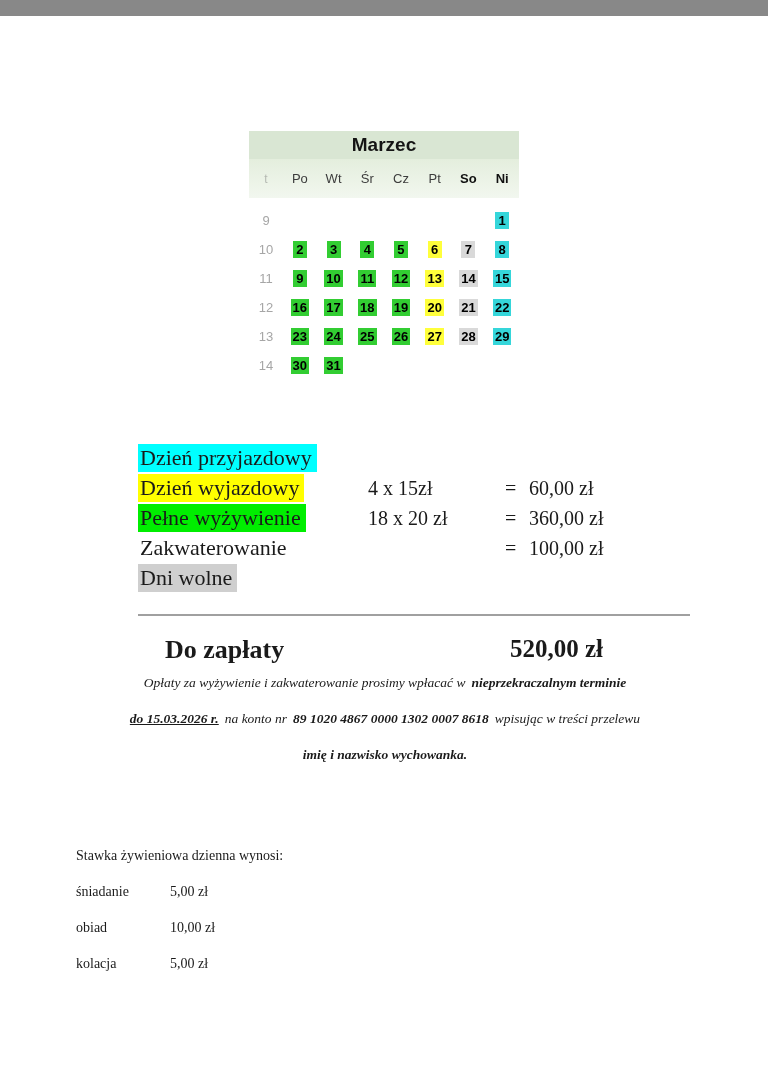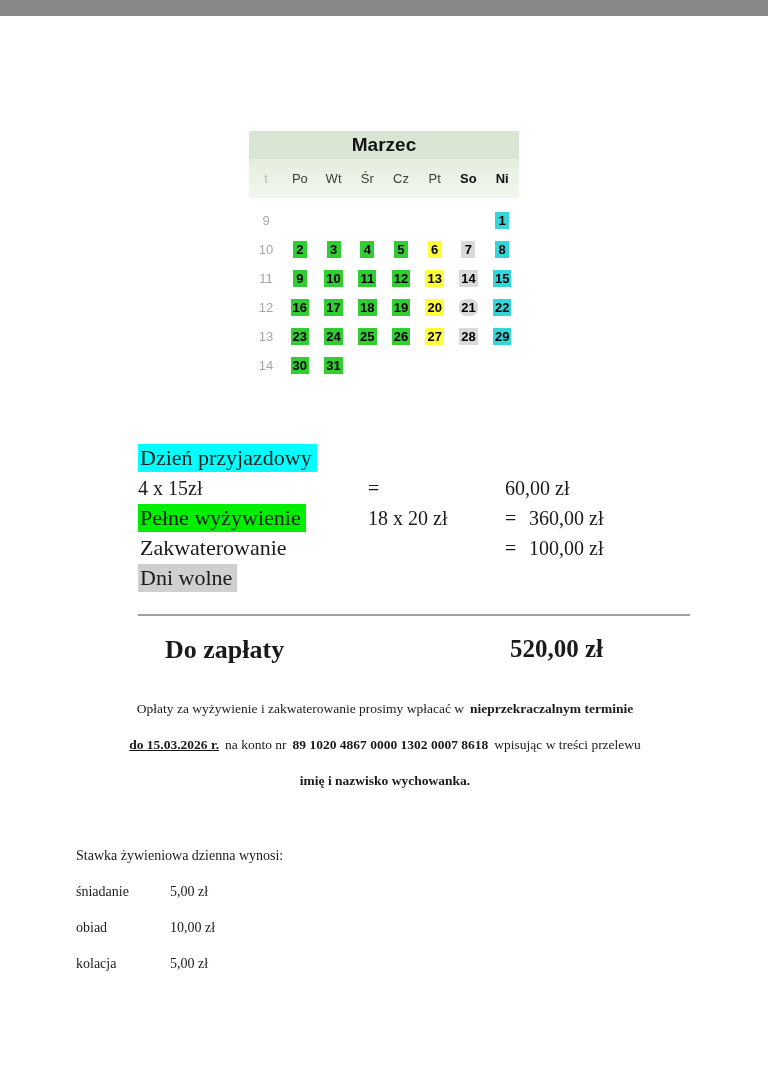--- a/index.html
+++ b/index.html
@@ -37,21 +37,21 @@
 
   
   .divider { position:absolute; left:138px; top:598px; width:552px; height:2px;
              background:#a0a0a0; }
   .total-label { position:absolute; left:165px; top:619px;
                  font-size:26px; font-weight:bold; }
   .total-amount { position:absolute; left:510px; top:619px;
                   font-size:25px; font-weight:bold; }
 
   
-  .note { position:absolute; left:96px; top:675px; width:578px; font-size:13.5px; }
+  .note { position:absolute; left:96px; top:649px; width:578px; font-size:13.5px;font-style:italic; }
   .note-line { height:36px; display:flex; align-items:center; justify-content:center;
                gap:6px; white-space:nowrap; }
   .bold { font-weight:bold; }
   .bold-u { font-weight:bold; text-decoration:underline; }
 
   
   .rates { position:absolute; left:76px; top:832px; width:340px; font-size:14px; }
   .rates-title { height:16px; line-height:16px; }
   .rate-row { display:grid; grid-template-columns:94px auto; height:16px;
               line-height:16px; margin-top:20px; }
@@ -97,21 +97,21 @@
         <span class="daycell day" style="background: rgb(50, 205, 50);">12</span>
         <span class="daycell day" style="background: rgb(255, 255, 59);">13</span>
         <span class="daycell day" style="background: rgb(217, 217, 217);">14</span>
         <span class="daycell day" style="background: rgb(53, 214, 218);">15</span>
         <span class="wk">12</span>
         <span class="daycell day" style="background: rgb(50, 205, 50);">16</span>
         <span class="daycell day" style="background: rgb(50, 205, 50);">17</span>
         <span class="daycell day" style="background: rgb(50, 205, 50);">18</span>
         <span class="daycell day" style="background: rgb(50, 205, 50);">19</span>
         <span class="daycell day" style="background: rgb(255, 255, 59);">20</span>
-        <span class="daycell day" style="background: rgb(217, 217, 217); border-radius: 7px;">21</span>
+        <span class="daycell day" style="background: rgb(217, 217, 217);">21</span>
         <span class="daycell day" style="background: rgb(53, 214, 218);">22</span>
         <span class="wk">13</span>
         <span class="daycell day" style="background: rgb(50, 205, 50);">23</span>
         <span class="daycell day" style="background: rgb(50, 205, 50);">24</span>
         <span class="daycell day" style="background: rgb(50, 205, 50);">25</span>
         <span class="daycell day" style="background: rgb(50, 205, 50);">26</span>
         <span class="daycell day" style="background: rgb(255, 255, 59);">27</span>
         <span class="daycell day" style="background: rgb(217, 217, 217);">28</span>
         <span class="daycell day" style="background: rgb(53, 214, 218);">29</span>
         <span class="wk">14</span>
@@ -126,20 +126,21 @@
   </div>
 
   <div class="legend">
     <div class="legend-row">
       <span class="legend-label"><span class="hl" style="background: rgb(0, 255, 255); font-family: Liberation Serif, serif;">Dzień przyjazdowy</span></span>
       <span class="legend-calc"></span>
       <span class="legend-eq"></span>
       <span class="legend-amount"></span>
     </div>
     <div class="legend-row">
+      <span class="legend-label"><span class="hl" style="background: rgb(255, 255, 0);">Dzień wyjazdowy</span></span>
       <span class="legend-calc">4 x 15zł</span>
       <span class="legend-eq">=</span>
       <span class="legend-amount">60,00 zł</span>
     </div>
     <div class="legend-row">
       <span class="legend-label"><span class="hl" style="background: rgb(0, 238, 0);">Pełne wyżywienie</span></span>
       <span class="legend-calc">18 x 20 zł</span>
       <span class="legend-eq">=</span>
       <span class="legend-amount">360,00 zł</span>
     </div>

